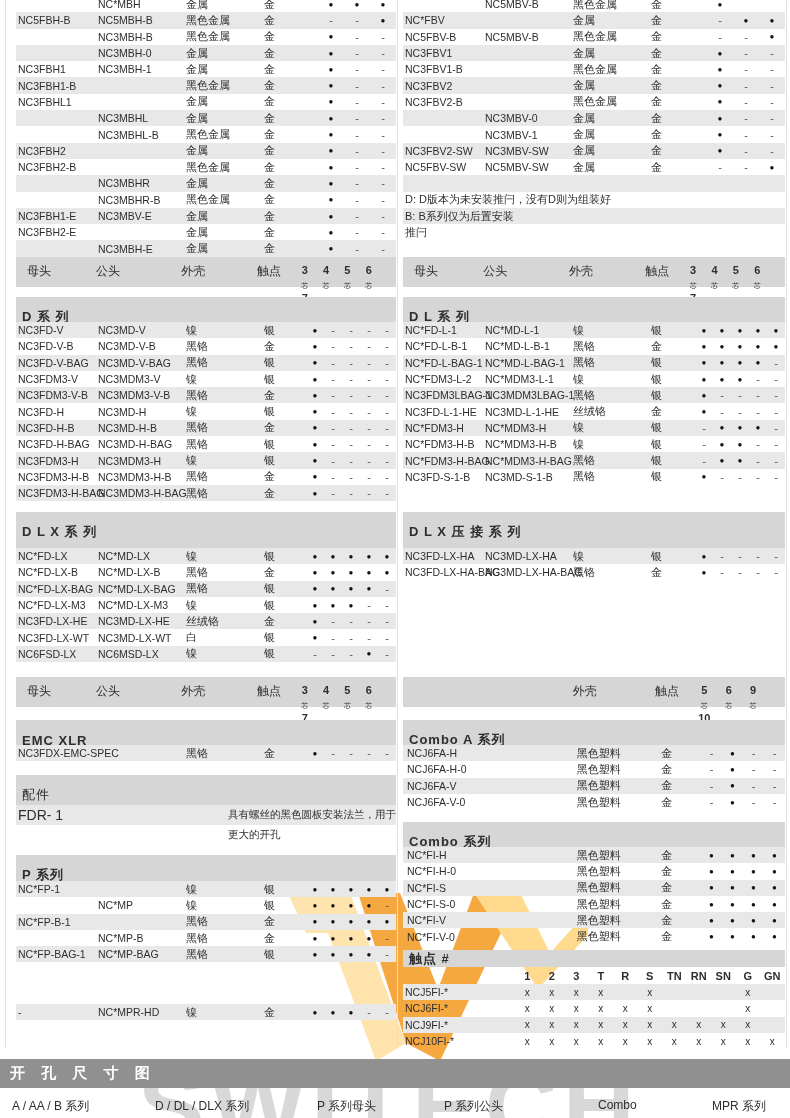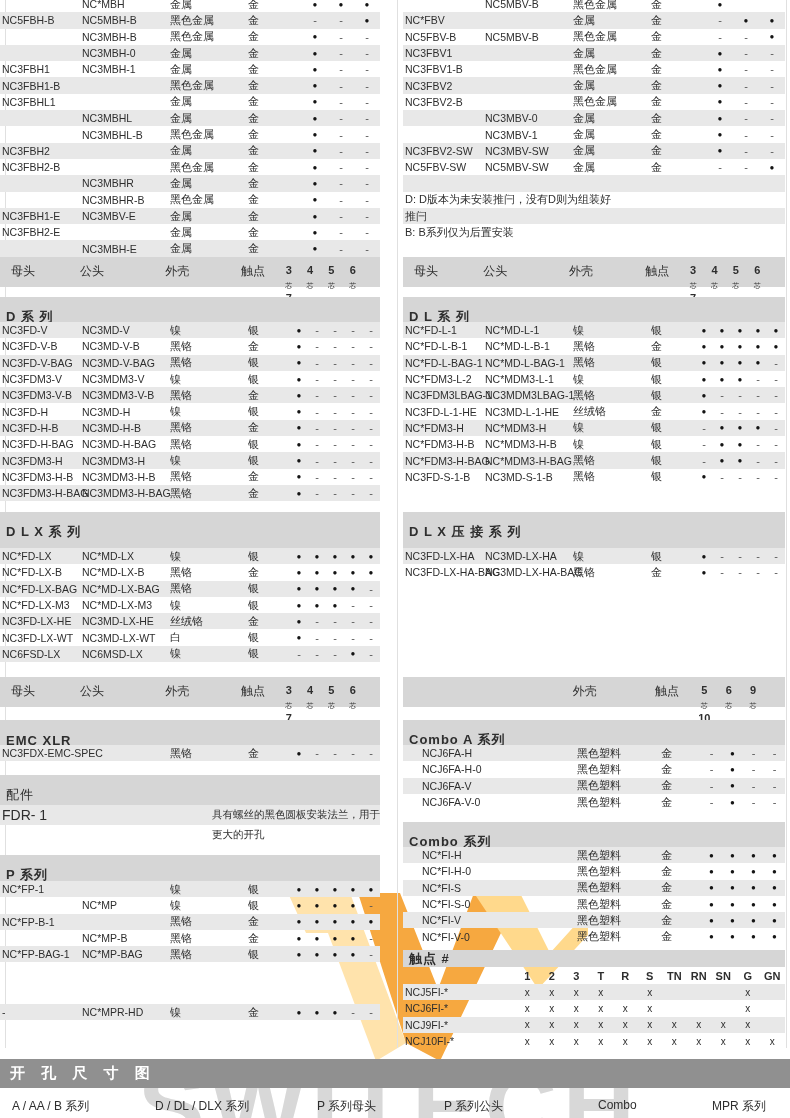--- a/index.html
+++ b/index.html
@@ -15,21 +15,21 @@
   .c-f{width:82px;padding-left:2px;font-size:10.5px}
   .c-m{width:88px;font-size:10.5px}
   .c-shell{width:78px}
   .c-contact{width:40px}
   .dots{display:flex;margin-left:auto;align-items:center}
   .dc5{width:18px;text-align:center}
   .dc3{width:26px;text-align:center}
   .dc4{width:21px;text-align:center}
   .dot{font-size:8px;color:#141414}
   .dsh{color:#555}
-  .c-name{width:175px;padding-left:19px;font-size:10.5px}
+  .c-name{width:175px;padding-left:4px;font-size:10.5px}
   .c-shell2{width:85px}
   .c-contact2{width:40px}
   .c-mname{width:112px;padding-left:2px;font-size:10.5px}
   .c-mark{width:24.5px;text-align:center;font-size:10px}
   .hdr{background:#d6d6d6;height:30px;display:flex;align-items:flex-start;padding-top:6px;font-size:12px}
   .hdr span{display:inline-block}
   .h-f{width:82px;padding-left:11px}.h-m{width:88px}.h-shell{width:78px}.h-contact{width:40px}
   .h-sp{width:175px}.h-shell2{width:85px}.h-contact2{width:40px}
   .pins{display:flex;margin-left:auto}
   .pin{text-align:center}
@@ -58,21 +58,21 @@
 <div class="wm-text">SWITECH</div>
 <svg class="wm-logo" width="300" height="168" viewBox="0 0 300 168">
   <polygon points="0,0 62,0 118,150 88,168 40,40 18,40" fill="#ffe3ac"></polygon>
   <polygon points="70,0 112,0 150,96 186,0 232,0 152,168 118,150" fill="#f6a840"></polygon>
   <polygon points="186,0 232,0 262,60 300,18 300,42 250,96" fill="#ffd98c"></polygon>
 </svg>
 <div class="vline" style="left:5px"></div>
 <div class="vline" style="left:397px"></div>
 <div class="vline" style="left:786px"></div>
 
-<div class="col" style="left:0;width:380px;height:1118px">
+<div class="col" style="left:16px;width:380px;height:1118px">
 
   <div class="block stripe-even" style="top:-4px">
       <div class="row">
         <span class="c-f"></span>
         <span class="c-m">NC*MBH</span>
         <span class="c-shell">金属</span>
         <span class="c-contact">金</span>
         <span class="dots">
           <span class="dc3 dot">●</span>
           <span class="dc3 dot">●</span>
@@ -753,22 +753,22 @@
         </span>
       </div>
       <div class="row">
         <span class="c-f"></span>
         <span class="c-m"></span>
         <span class="c-shell"></span>
         <span class="c-contact"></span>
         <span class="dots"></span>
       </div>
       <div class="row note">D: D版本为未安装推闩，没有D则为组装好</div>
+      <div class="row note">B: B系列仅为后置安装</div>
       <div class="row note">推闩</div>
-      <div class="row note">B: B系列仅为后置安装</div>
     </div>
 
   <div class="block hdr" style="top:257px">
     <span class="h-f">母头</span>
     <span class="h-m">公头</span>
     <span class="h-shell">外壳</span>
     <span class="h-contact">触点</span>
     <span class="pins">
       <span class="pin pin5"><span class="pn">3</span><br><span class="px">芯</span></span>
       <span class="pin pin5"><span class="pn">4</span><br><span class="px">芯</span></span>

